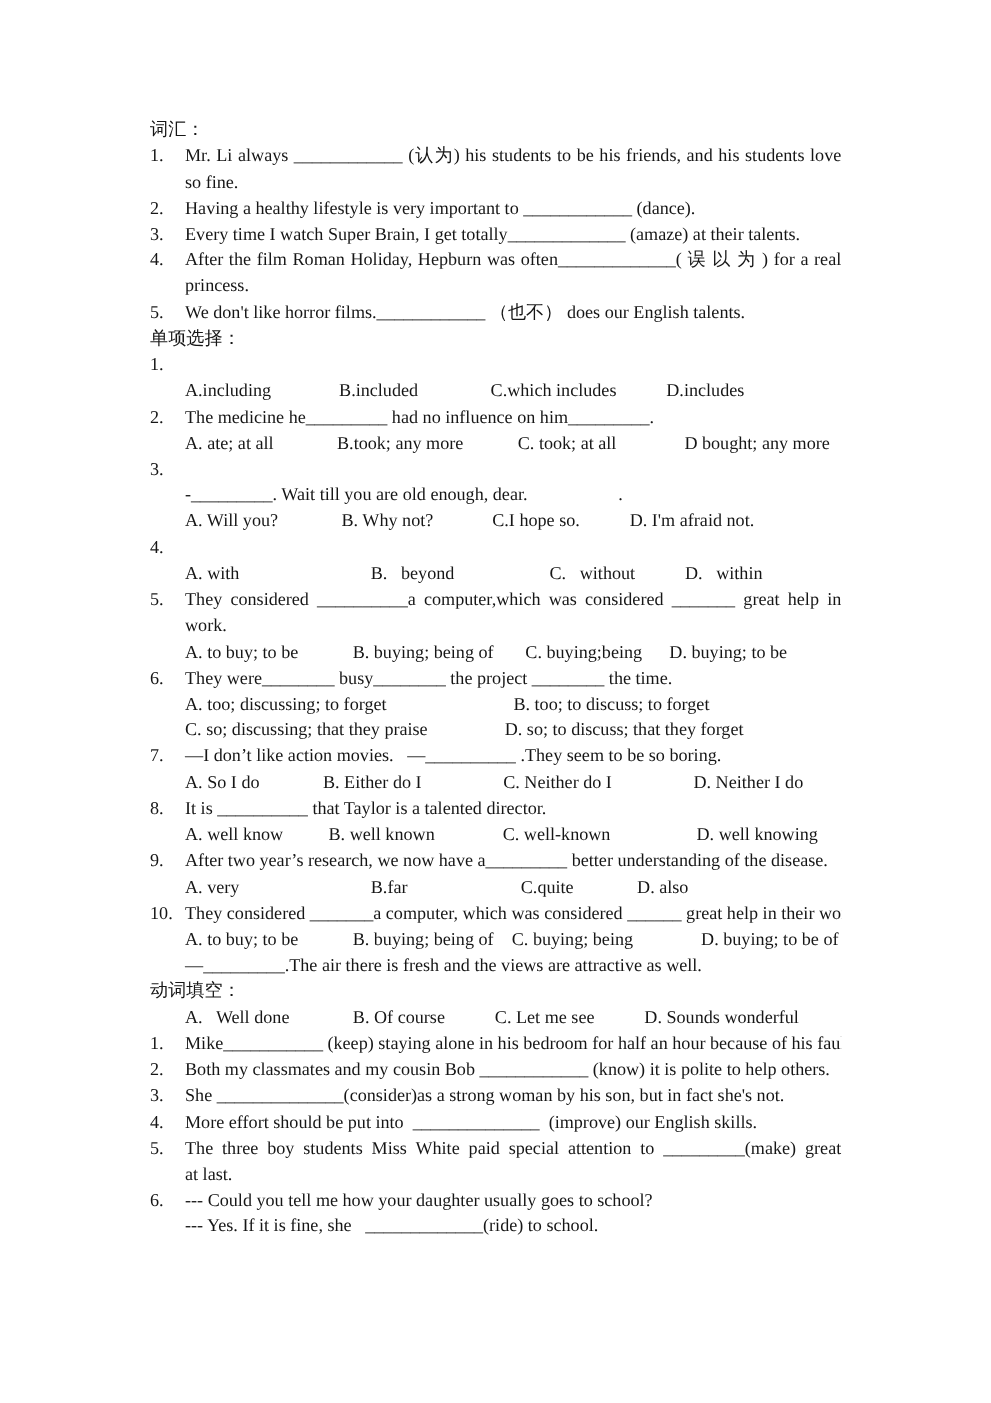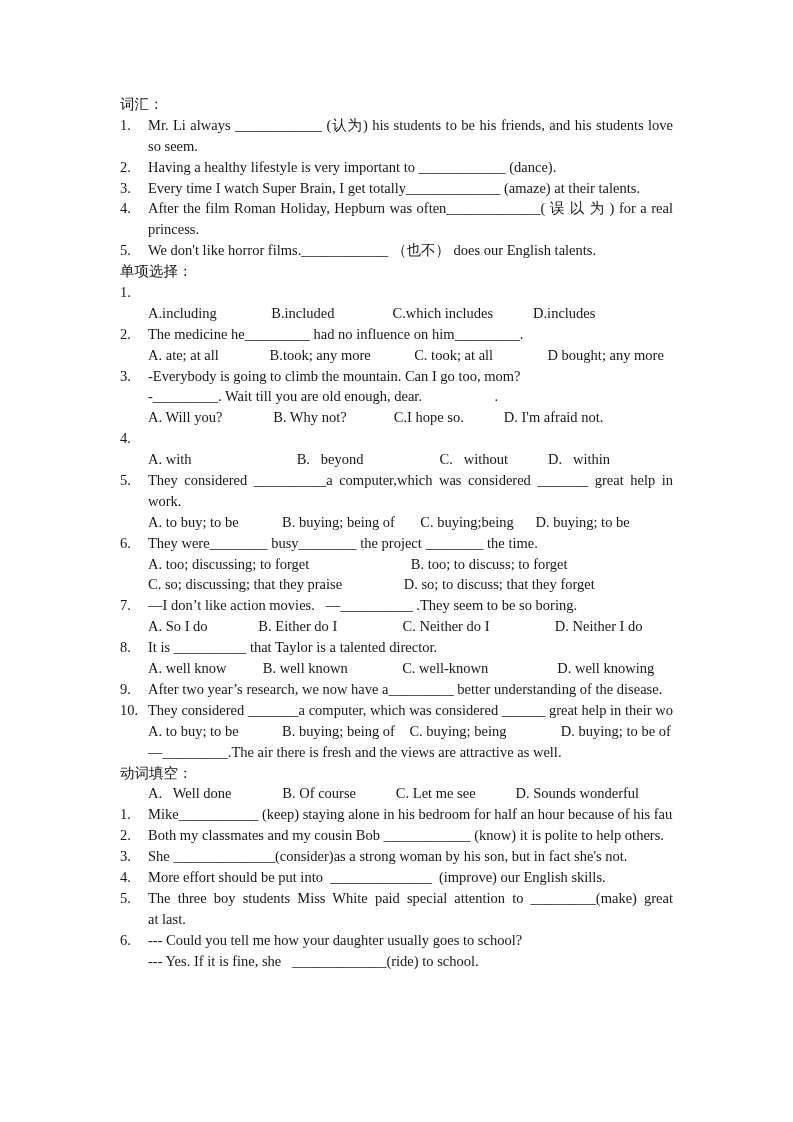--- a/index.html
+++ b/index.html
@@ -50,47 +50,48 @@
     height: 0;
   }
 </style>
 </head>
 <body>
 
 <div class="page">
   <div class="content">
       <div class="line heading">词汇：</div>
       <div class="line item just"><span class="num">1.</span><span class="txt">Mr. Li always ____________ (认为) his students to be his friends, and his students love him</span></div>
-      <div class="line item"><span class="num"></span><span class="txt">so seem.</span></div>
+      <div class="line item"><span class="num"></span><span class="txt">so fine.</span></div>
       <div class="line item"><span class="num">2.</span><span class="txt">Having a healthy lifestyle is very important to ____________ (dance).</span></div>
       <div class="line item"><span class="num">3.</span><span class="txt">Every time I watch Super Brain, I get totally_____________ (amaze) at their talents.</span></div>
       <div class="line item just"><span class="num">4.</span><span class="txt">After the film Roman Holiday, Hepburn was often_____________( 误 以 为 ) for a real</span></div>
       <div class="line item"><span class="num"></span><span class="txt">princess.</span></div>
       <div class="line item"><span class="num">5.</span><span class="txt">We don't like horror films.____________ （也不） does our English talents.</span></div>
       <div class="line heading">单项选择：</div>
       <div class="line item"><span class="num">1.</span></div>
       <div class="line item"><span class="num"></span><span class="txt">A.including               B.included                C.which includes           D.includes</span></div>
       <div class="line item"><span class="num">2.</span><span class="txt">The medicine he_________ had no influence on him_________.</span></div>
       <div class="line item"><span class="num"></span><span class="txt">A. ate; at all              B.took; any more            C. took; at all               D bought; any more</span></div>
-      <div class="line item"><span class="num">3.</span><span class="txt">-Everybody is going to climb the mountain. Can I go too, mom?</span></div>
+      <div class="line item"><span class="num">3.</span></div>
       <div class="line item"><span class="num"></span><span class="txt">-_________. Wait till you are old enough, dear.                    .</span></div>
       <div class="line item"><span class="num"></span><span class="txt">A. Will you?              B. Why not?             C.I hope so.           D. I'm afraid not.</span></div>
       <div class="line item"><span class="num">4.</span></div>
       <div class="line item"><span class="num"></span><span class="txt">A. with                             B.   beyond                     C.   without           D.   within</span></div>
       <div class="line item just"><span class="num">5.</span><span class="txt">They considered __________a computer,which was considered _______ great help in their</span></div>
       <div class="line item"><span class="num"></span><span class="txt">work.</span></div>
       <div class="line item"><span class="num"></span><span class="txt">A. to buy; to be            B. buying; being of       C. buying;being      D. buying; to be</span></div>
       <div class="line item"><span class="num">6.</span><span class="txt">They were________ busy________ the project ________ the time.</span></div>
       <div class="line item"><span class="num"></span><span class="txt">A. too; discussing; to forget                            B. too; to discuss; to forget</span></div>
       <div class="line item"><span class="num"></span><span class="txt">C. so; discussing; that they praise                 D. so; to discuss; that they forget</span></div>
       <div class="line item"><span class="num">7.</span><span class="txt">—I don’t like action movies.   —__________ .They seem to be so boring.</span></div>
       <div class="line item"><span class="num"></span><span class="txt">A. So I do              B. Either do I                  C. Neither do I                  D. Neither I do</span></div>
       <div class="line item"><span class="num">8.</span><span class="txt">It is __________ that Taylor is a talented director.</span></div>
       <div class="line item"><span class="num"></span><span class="txt">A. well know          B. well known               C. well-known                   D. well knowing</span></div>
       <div class="line item"><span class="num">9.</span><span class="txt">After two year’s research, we now have a_________ better understanding of the disease.</span></div>
+      <div class="line item"><span class="num"></span><span class="txt">A. very                             B.far                         C.quite              D. also</span></div>
       <div class="line item"><span class="num">10.</span><span class="txt">They considered _______a computer, which was considered ______ great help in their work.</span></div>
       <div class="line item"><span class="num"></span><span class="txt">A. to buy; to be            B. buying; being of    C. buying; being               D. buying; to be of</span></div>
       <div class="line item"><span class="num"></span><span class="txt">—_________.The air there is fresh and the views are attractive as well.</span></div>
       <div class="line heading">动词填空：</div>
       <div class="line item"><span class="num"></span><span class="txt">A.   Well done              B. Of course           C. Let me see           D. Sounds wonderful</span></div>
       <div class="line item"><span class="num">1.</span><span class="txt">Mike___________ (keep) staying alone in his bedroom for half an hour because of his faults.</span></div>
       <div class="line item"><span class="num">2.</span><span class="txt">Both my classmates and my cousin Bob ____________ (know) it is polite to help others.</span></div>
       <div class="line item"><span class="num">3.</span><span class="txt">She ______________(consider)as a strong woman by his son, but in fact she's not.</span></div>
       <div class="line item"><span class="num">4.</span><span class="txt">More effort should be put into  ______________  (improve) our English skills.</span></div>
       <div class="line item just"><span class="num">5.</span><span class="txt">The three boy students Miss White paid special attention to   _________(make) great progress</span></div>

